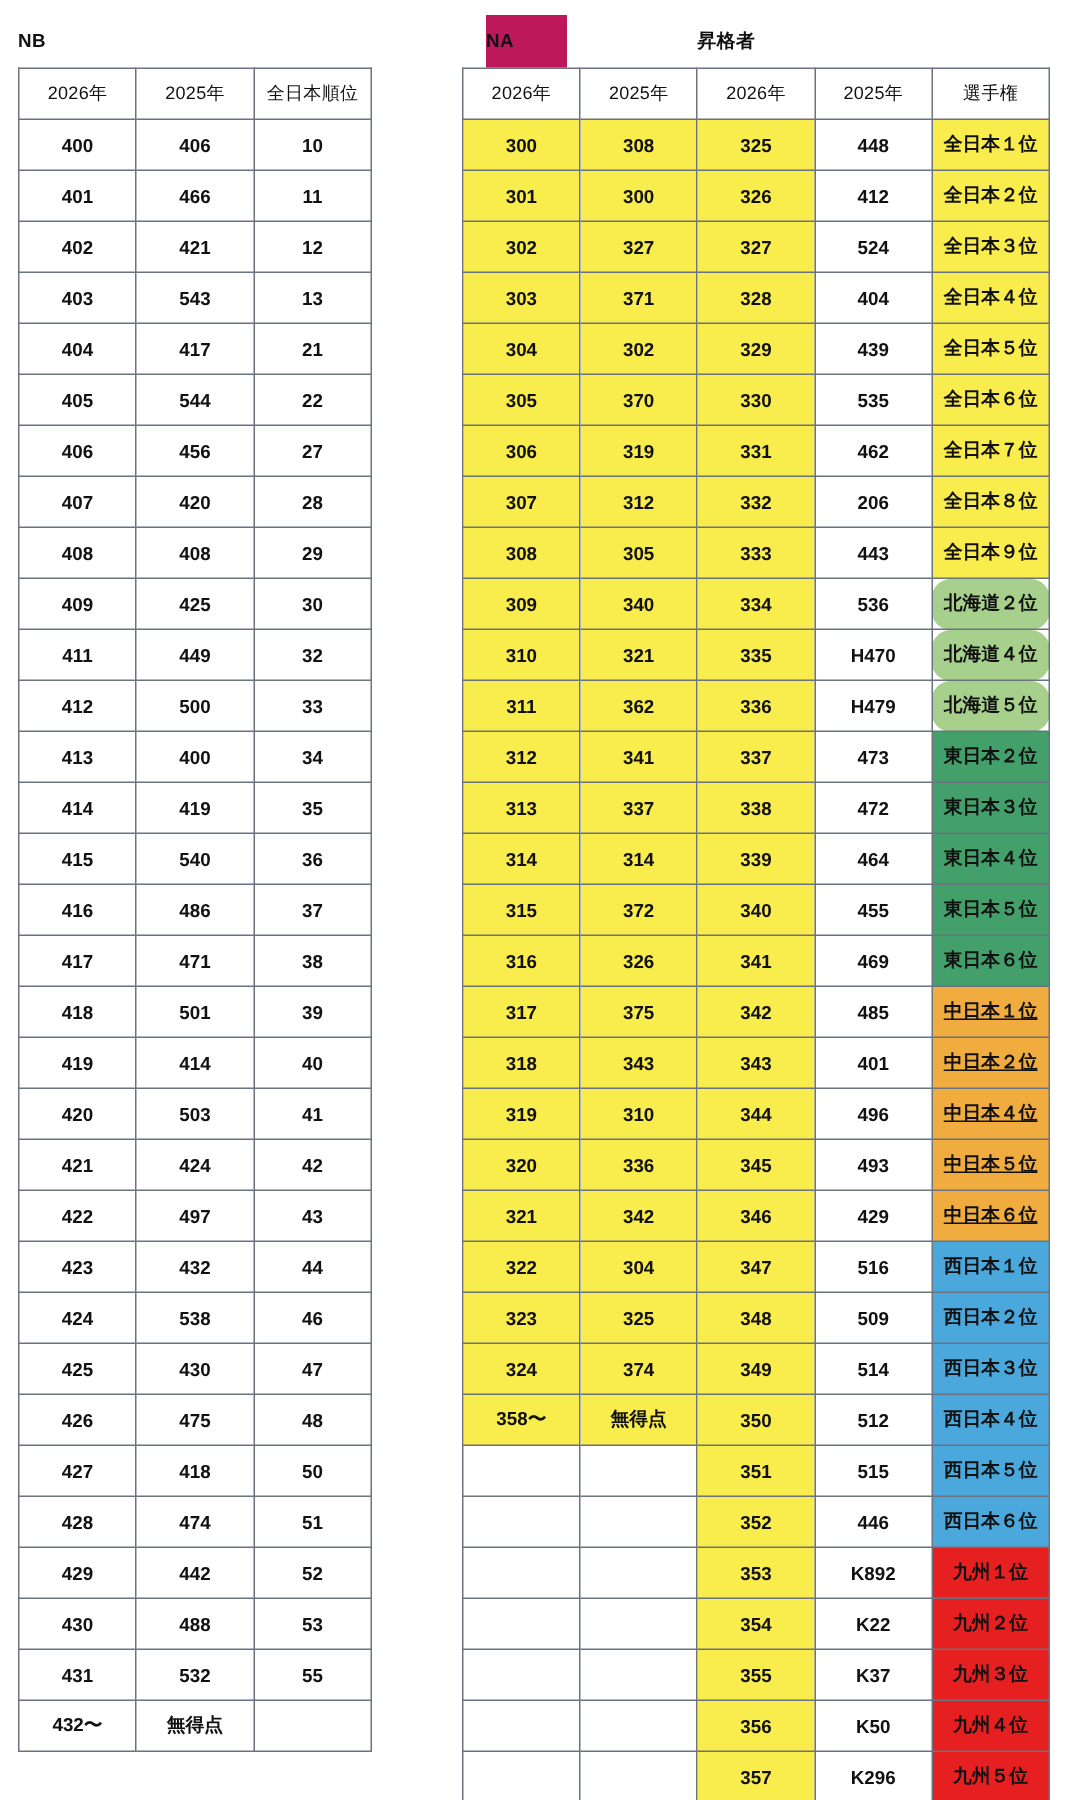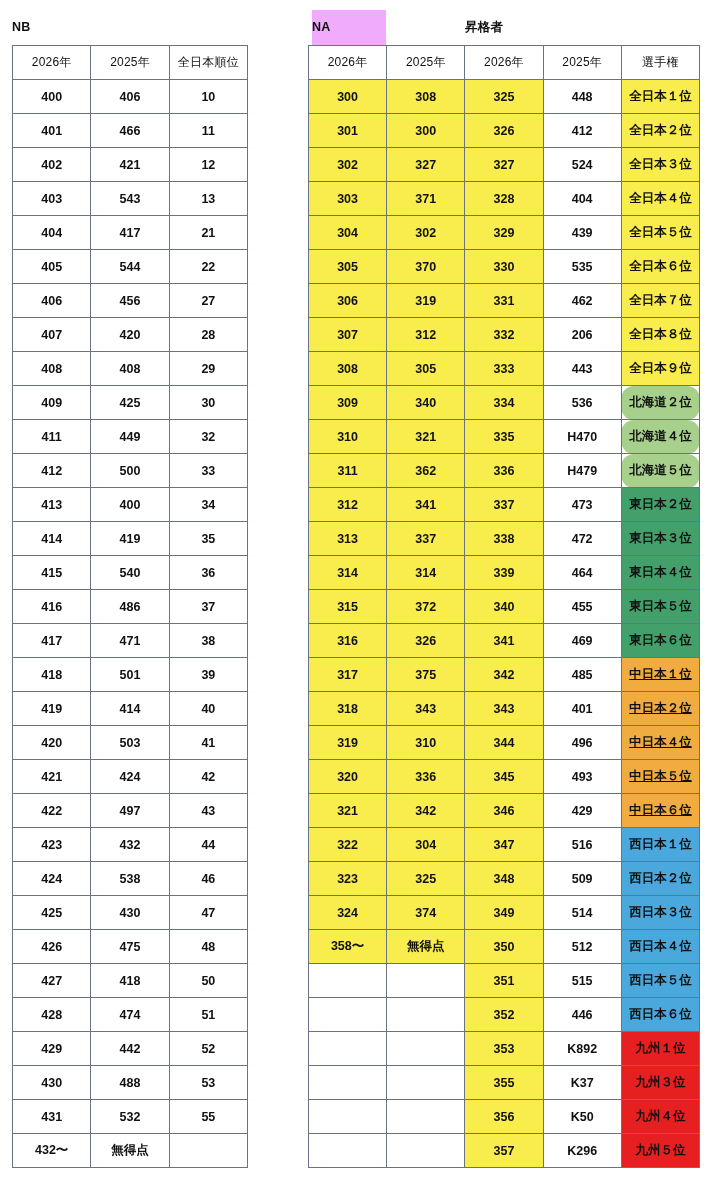--- a/index.html
+++ b/index.html
@@ -42,23 +42,23 @@
     font-size: 12.5px;
     font-weight: bold;
     color: #111111;
     letter-spacing: 0.3px;
   }
   #nb-caption {
     left: 0px;
     width: 157px;
   }
   #na-caption {
-    left: 4px;
-    width: 74px;
-    background: #f0abfc;
+    left: 16px;
+    width: 54px;
+    background: #be185d;
   }
   #shoukaku-caption {
     left: 157px;
     width: 157px;
   }
 
   table.grid {
     border-collapse: collapse;
     table-layout: fixed;
     width: 100%;
@@ -502,20 +502,27 @@
         <tr>
           <td class="c-empty"></td>
           <td class="c-empty"></td>
           <td class="c-yellow">353</td>
           <td class="c-white">K892</td>
           <td class="c-red">九州１位</td>
         </tr>
         <tr>
           <td class="c-empty"></td>
           <td class="c-empty"></td>
+          <td class="c-yellow">354</td>
+          <td class="c-white">K22</td>
+          <td class="c-red">九州２位</td>
+        </tr>
+        <tr>
+          <td class="c-empty"></td>
+          <td class="c-empty"></td>
           <td class="c-yellow">355</td>
           <td class="c-white">K37</td>
           <td class="c-red">九州３位</td>
         </tr>
         <tr>
           <td class="c-empty"></td>
           <td class="c-empty"></td>
           <td class="c-yellow">356</td>
           <td class="c-white">K50</td>
           <td class="c-red">九州４位</td>

